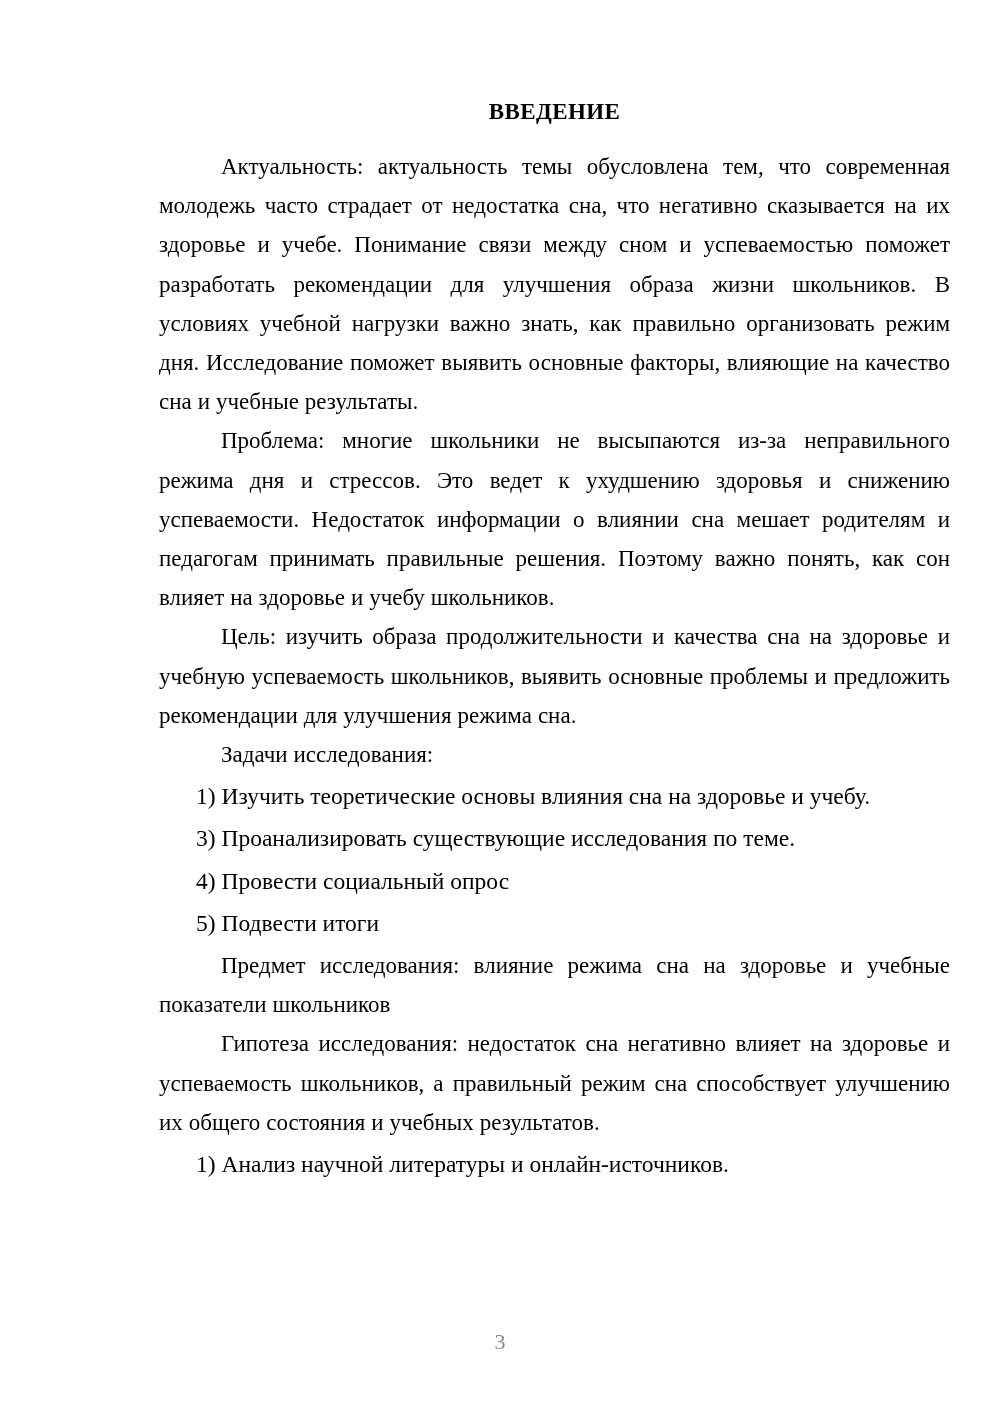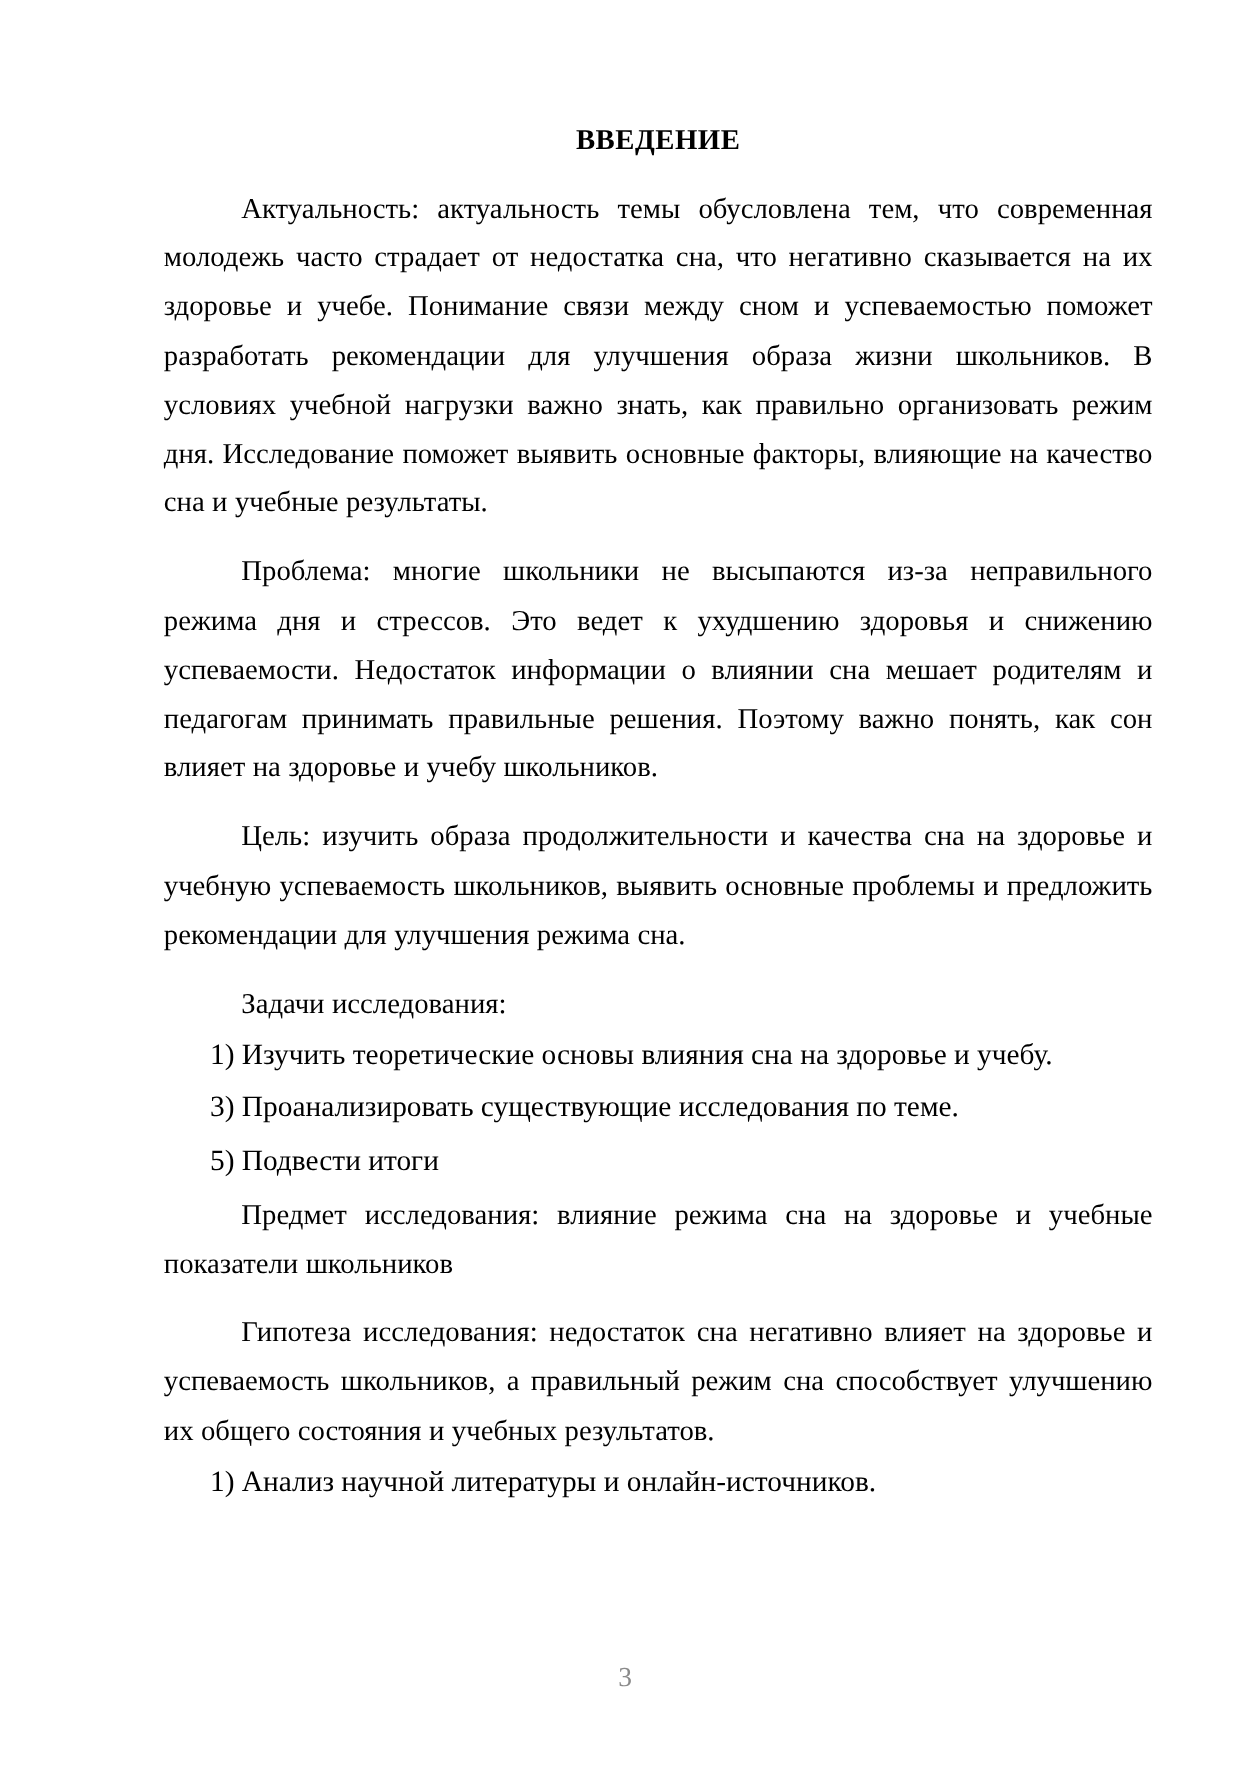--- a/index.html
+++ b/index.html
@@ -15,21 +15,21 @@
   .page {
     position: relative;
     width: 1000px;
     height: 1414px;
     background: #ffffff;
     overflow: hidden;
     box-sizing: border-box;
   }
   .content {
     position: absolute;
-    left: 131px;
+    left: 159px;
     top: 92px;
     width: 791px;
   }
   .doc-title {
     font-size: 23px;
     font-weight: bold;
     text-align: center;
     letter-spacing: 0.4px;
     line-height: 39px;
     margin: 0 0 0 0;
@@ -43,21 +43,21 @@
     line-height: 39.2px;
     text-align: justify;
     text-align-last: left;
     text-indent: 62px;
     margin: 0;
     padding: 0;
     hyphens: none;
     word-spacing: 0.2px;
   }
   p.para + p.para {
-    margin-top: 16px;
+    margin-top: 0px;
   }
   p.para.nojust {
     text-align: left;
   }
   .list-item {
     font-size: 23.5px;
     line-height: 39.2px;
     text-align: left;
     margin: 3px;
     padding: 0 0 0 34px;
@@ -87,20 +87,21 @@
     <p class="para">Актуальность: актуальность темы обусловлена тем, что современная молодежь часто страдает от недостатка сна, что негативно сказывается на их здоровье и учебе. Понимание связи между сном и успеваемостью поможет разработать рекомендации для улучшения образа жизни школьников. В условиях учебной нагрузки важно знать, как правильно организовать режим дня. Исследование поможет выявить основные факторы, влияющие на качество сна и учебные результаты.</p>
 
     <p class="para">Проблема: многие школьники не высыпаются из-за неправильного режима дня и стрессов. Это ведет к ухудшению здоровья и снижению успеваемости. Недостаток информации о влиянии сна мешает родителям и педагогам принимать правильные решения. Поэтому важно понять, как сон влияет на здоровье и учебу школьников.</p>
 
     <p class="para">Цель: изучить образа продолжительности и качества сна на здоровье и учебную успеваемость школьников, выявить основные проблемы и предложить рекомендации для улучшения режима сна.</p>
 
     <p class="para nojust">Задачи исследования:</p>
 
     <div class="list-item">1) Изучить теоретические основы влияния сна на здоровье и учебу.</div>
     <div class="list-item">3) Проанализировать существующие исследования по теме.</div>
+    <div class="list-item">4) Провести социальный опрос</div>
     <div class="list-item">5) Подвести итоги</div>
 
 
     <p class="para">Предмет исследования: влияние режима сна на здоровье и учебные показатели школьников</p>
 
     <p class="para">Гипотеза исследования: недостаток сна негативно влияет на здоровье и успеваемость школьников, а правильный режим сна способствует улучшению их общего состояния и учебных результатов.</p>
 
 
     <div class="list-item">1) Анализ научной литературы и онлайн-источников.</div>
 

